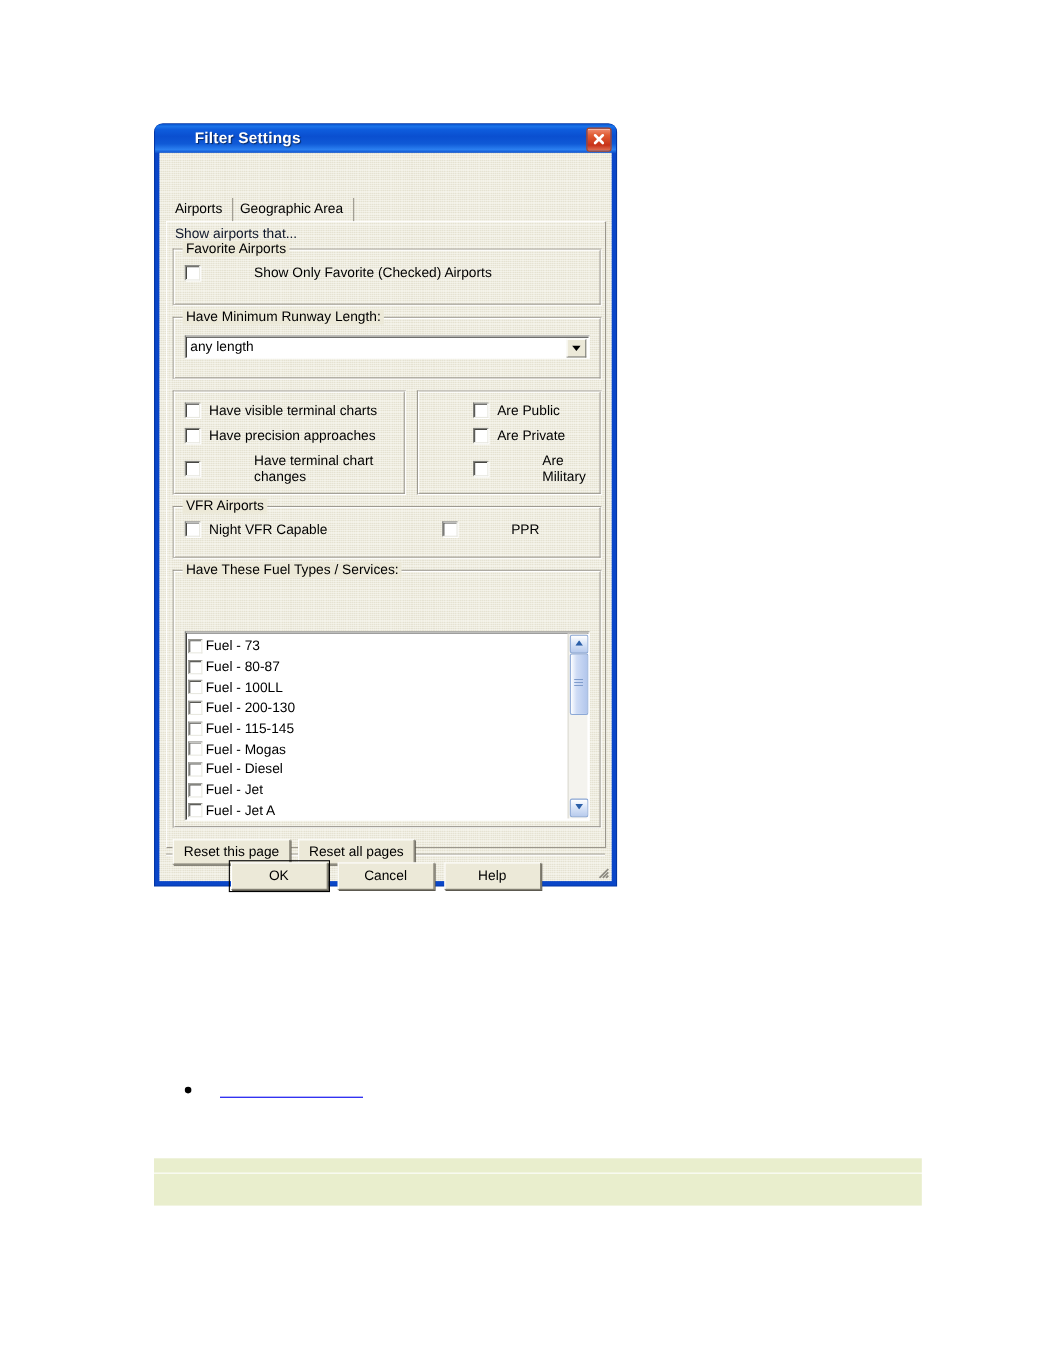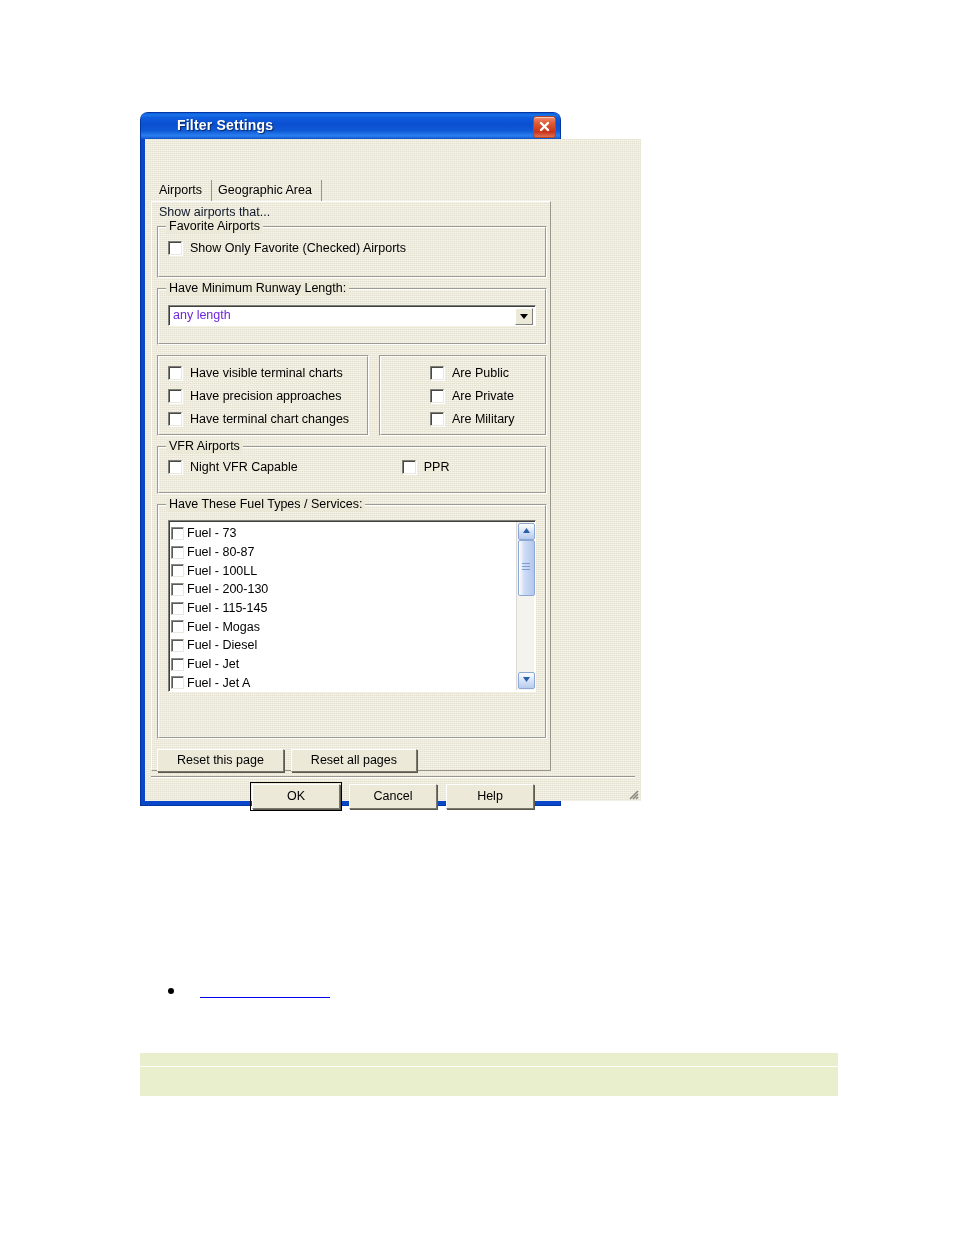--- a/index.html
+++ b/index.html
@@ -63,21 +63,21 @@
     box-shadow: inset 0 1px 0 rgba(255,255,255,0.5);
     cursor: pointer;
   }
   .close-btn svg { display:block; margin: 3px auto 0; }
 
   
   .client {
     position: absolute;
     left: 4px;
     top: 26px;
-    width: 496px;
+    width: 411px;
     height: 662px;
     background: #ece9d8;
     box-sizing: border-box;
   }
 
   
   .texture {
     position: absolute;
     inset: 0;
     pointer-events: none;
@@ -174,21 +174,21 @@
 
   
   .cb-row {
     display: flex;
     align-items: center;
     margin-bottom: 9px;
     font-size: 12.5px;
     color: #000;
     cursor: pointer;
   }
-  .cb-row:last-child { margin-bottom: 0; }
+  .cb-row:last-child { margin-bottom: 0; gap: 41px; }
   .cb {
     width: 12px;
     height: 12px;
     background: #ffffff;
     border-top: 1px solid #7f7f79;
     border-left: 1px solid #7f7f79;
     border-right: 1px solid #e8e8e0;
     border-bottom: 1px solid #e8e8e0;
     box-shadow: inset 1px 1px 0 #474743, 1px 1px 0 #ffffff;
     margin-right: 8px;
@@ -207,21 +207,21 @@
     border-bottom: 1px solid #ffffff;
     box-shadow: inset 1px 1px 0 #3f3f3c;
     box-sizing: border-box;
     cursor: default;
   }
   .combo-value {
     position: absolute;
     left: 4px;
     top: 2px;
     font-size: 12.5px;
-    color: #6d28d9;
+    color: #000000;
   }
   .combo-arrow {
     position: absolute;
     right: 2px;
     top: 2px;
     width: 16px;
     height: 15px;
     background: #ece9d8;
     border-top: 1px solid #ffffff;
     border-left: 1px solid #ffffff;
@@ -255,20 +255,21 @@
     position: relative;
     height: 172px;
     background: #ffffff;
     border-top: 1px solid #7f7f79;
     border-left: 1px solid #7f7f79;
     border-right: 1px solid #ffffff;
     border-bottom: 1px solid #ffffff;
     box-shadow: inset 1px 1px 0 #3f3f3c;
     box-sizing: border-box;
     overflow: hidden;
+    margin-top: 40px;
   }
   .list-items {
     position: absolute;
     left: 2px;
     top: 3px;
     right: 19px;
     bottom: 0;
     overflow: hidden;
   }
   .li {
@@ -340,21 +341,21 @@
   .btn {
     background: #ece9d8;
     border-top: 1px solid #ffffff;
     border-left: 1px solid #ffffff;
     border-right: 1px solid #79766a;
     border-bottom: 1px solid #79766a;
     box-shadow: 1px 1px 0 #5c594f;
     font-size: 12.5px;
     color: #000;
     font-family: "Liberation Sans", sans-serif;
-    padding: 3px 19px 4px;
+    padding: 3px 9px 4px;
     cursor: pointer;
     line-height: 14px;
     white-space: nowrap;
   }
 
   
   .sep {
     position: absolute;
     left: 6px;
     right: 6px;

